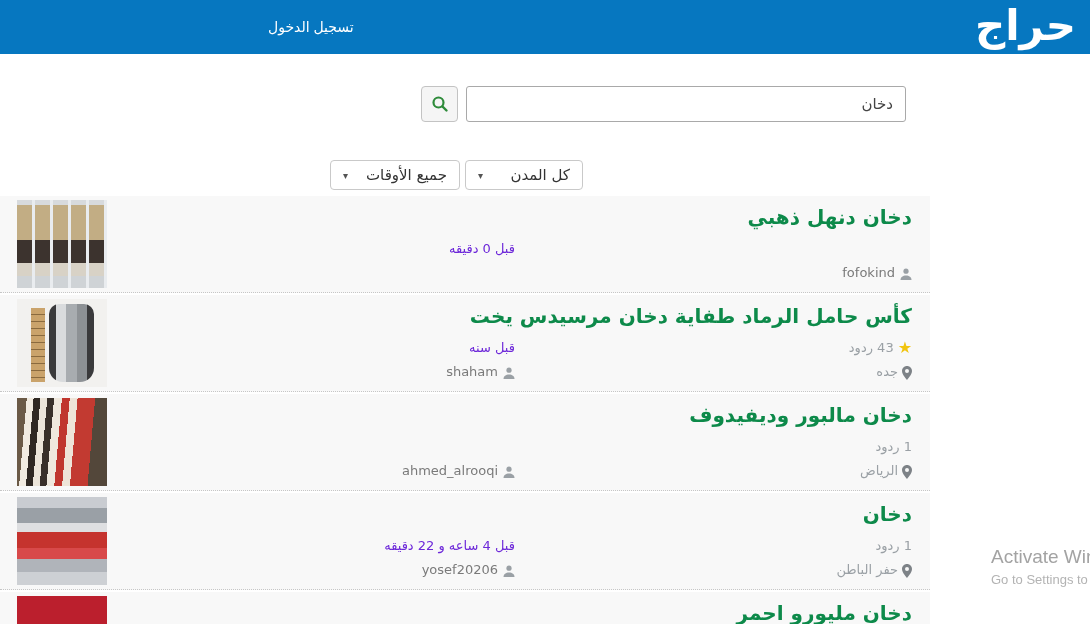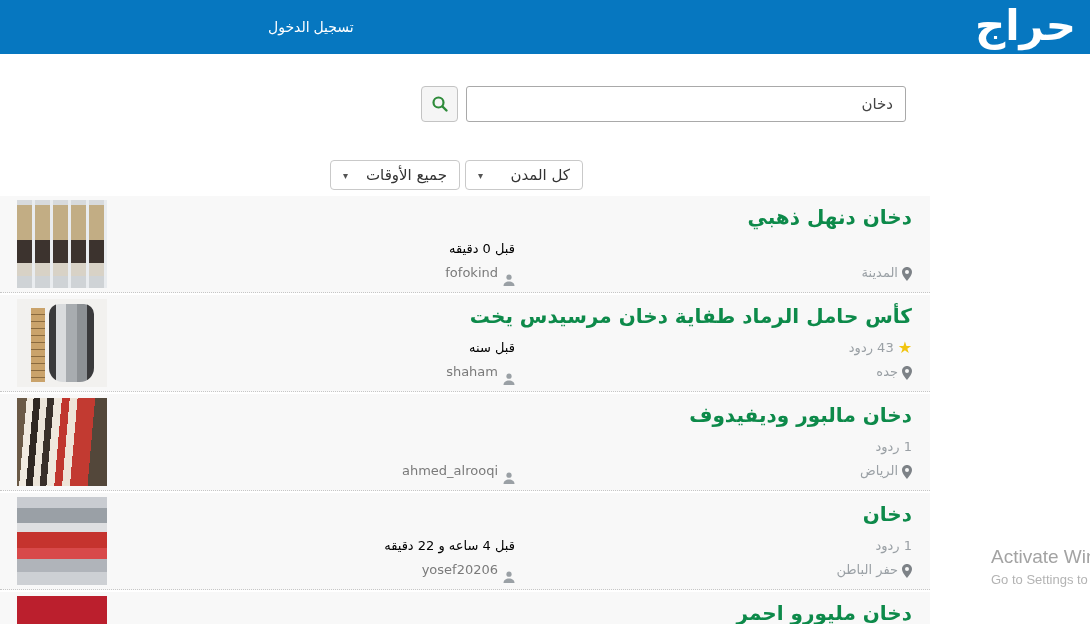--- a/index.html
+++ b/index.html
@@ -39,24 +39,24 @@
   .row { display:flex; height:97px; margin-bottom:2px; background:#f8f8f8;
          border-bottom:1px dotted #c6c6c6; padding-left:17px;gap:16px; }
   .thumb { flex:0 0 90px; width:90px; height:88px; margin-top:4px; position:relative;
            overflow:hidden; cursor:pointer; }
   .row-content { flex:1; direction:rtl; padding-right:18px; }
   .title { margin-top:9px; font-size:20px; font-weight:bold; color:#0d8a4a;
            cursor:pointer; font-family:"DejaVu Sans",sans-serif; white-space:nowrap; }
   .meta { margin-top:8px; font-size:13px; font-family:"DejaVu Sans",sans-serif; }
   .meta-line { display:flex; line-height:24px; }
   .cell-right { width:397px; display:flex; align-items:center; color:#9aa0a5; }
-  .cell-mid { flex:0 0 auto; color:#000000; }
+  .cell-mid { flex:0 0 auto; color:#6d28d9; }
   .star { color:#f1c40f; font-size:16px; margin-left:4px; }
   .pin-icon { margin-left:4px; position:relative; top:1px; }
-  .user { color:#7a7a7a; display:flex; align-items:flex-end; }
+  .user { color:#7a7a7a; display:flex; align-items:center; }
   .person-icon { margin-left:5px; position:relative; top:1px; }
 
   
   .t1 { background:
         repeating-linear-gradient(90deg, rgba(0,0,0,0) 0 15px, #e9ecef 15px 18px),
         linear-gradient(180deg,#d7dadd 0 6%,#c2ad84 6% 45%,#3c332e 45% 72%,#d8d2c6 72% 86%,#cfd3d6 86%); }
   .t2 { background:#f2f1ef; }
   .t2::before { content:''; position:absolute; left:16%; top:10%; width:15%; height:84%;
         background:repeating-linear-gradient(180deg,#caa36b 0 6px,#8a6a3e 6px 7px); }
   .t2::after { content:''; position:absolute; left:36%; top:6%; width:50%; height:88%;
@@ -111,26 +111,20 @@
       <div class="title">دخان دنهل ذهبي</div>
       <div class="meta">
         <div class="meta-line">
           <span class="cell-right">
 
             <span></span>
           </span>
           <span class="cell-mid">قبل 0 دقيقه</span>
         </div>
         <div class="meta-line">
-          <span class="cell-right">
-            <svg class="pin-icon" width="10" height="14" viewBox="0 0 10 14">
-              <path d="M5 0C2.2 0 0 2.2 0 5c0 3.5 5 9 5 9s5-5.5 5-9C10 2.2 7.8 0 5 0zm0 7A2 2 0 1 1 5 3a2 2 0 0 1 0 4z" fill="#7d8287"></path>
-            </svg>
-            <span>المدينة</span>
-          </span>
           <span class="cell-mid user">
             <svg class="person-icon" width="12" height="12" viewBox="0 0 12 12">
               <circle cx="6" cy="3.2" r="2.6" fill="#9aa0a5"></circle>
               <path d="M0.5 12c0-3 2.4-4.6 5.5-4.6S11.5 9 11.5 12z" fill="#9aa0a5"></path>
             </svg>
             <span>fofokind</span>
           </span>
         </div>
       </div>
     </div>

